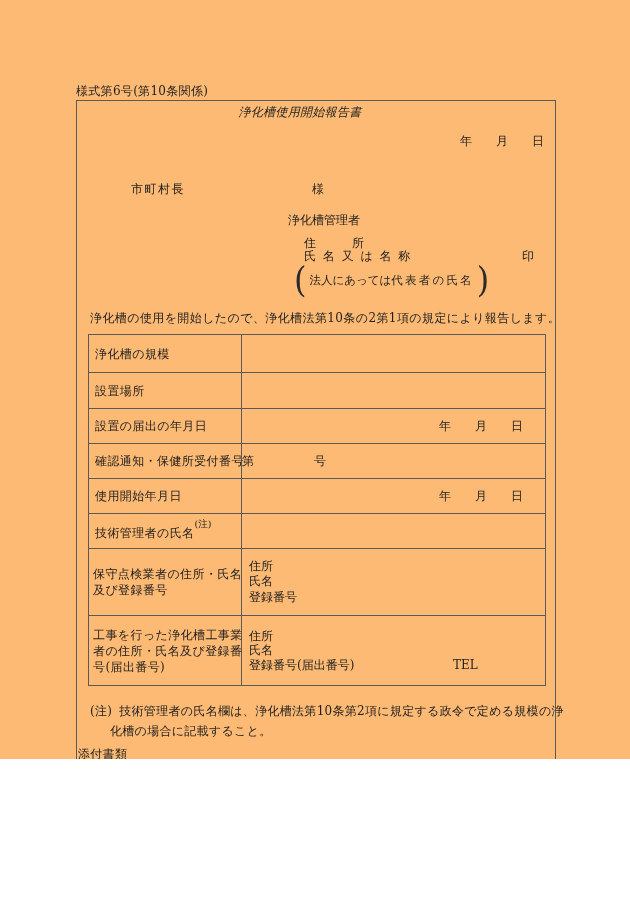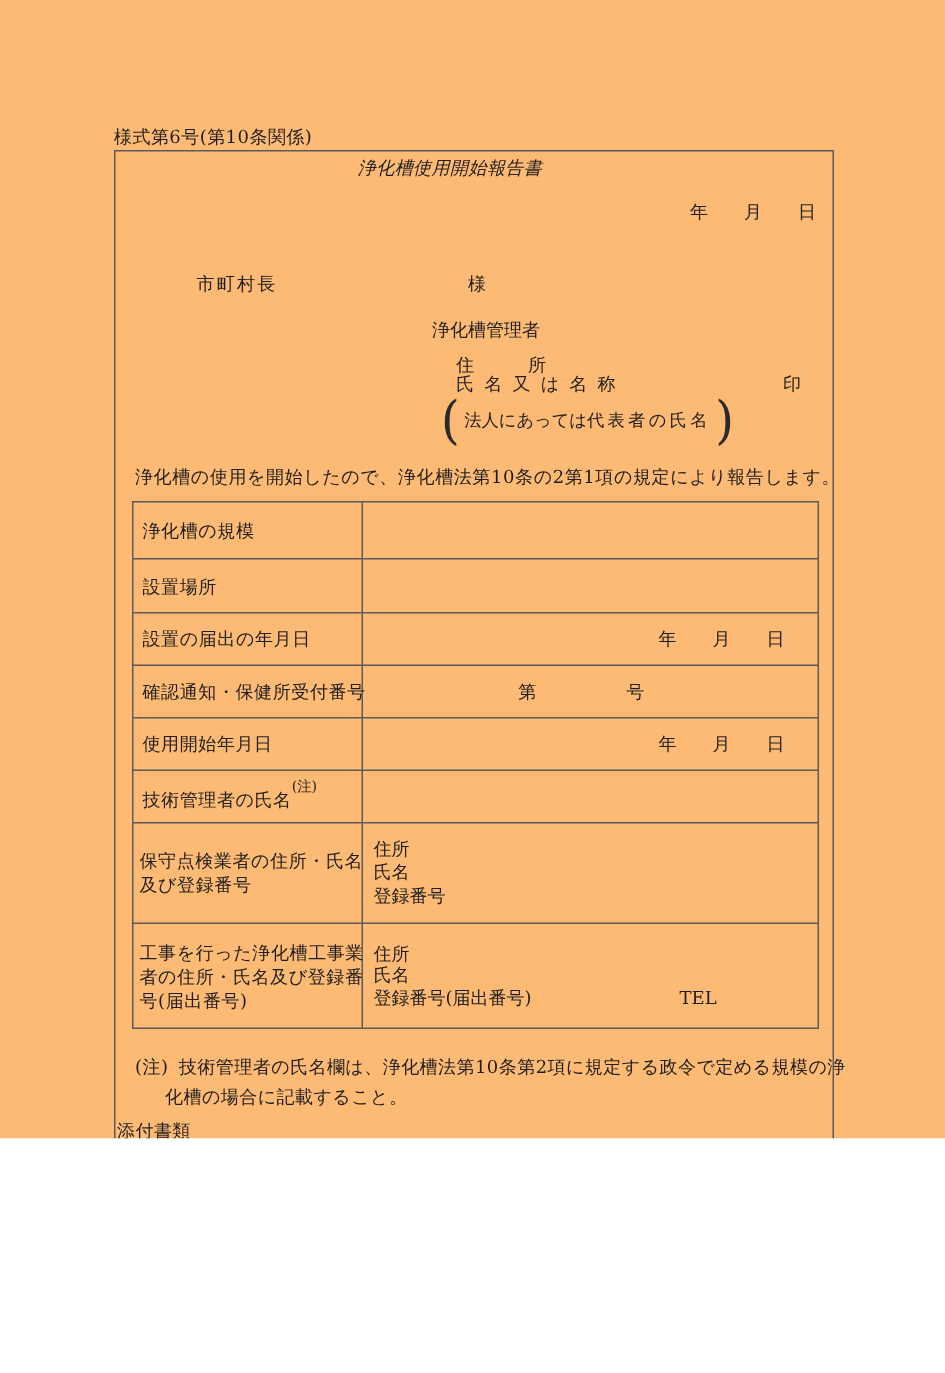--- a/index.html
+++ b/index.html
@@ -45,21 +45,21 @@
     position:absolute; left:88px; top:334px; width:458px;
     border-collapse:collapse; table-layout:fixed;
   }
   .report-table td { border:1px solid #5a5a5a; padding:0; vertical-align:middle; }
   .r38 { height:38px; } .r36 { height:36px; } .r35 { height:35px; }
   .r67 { height:67px; } .r70 { height:70px; }
   td.lbl { padding-left:6px; letter-spacing:0.4px; white-space:nowrap; }
   td.lbl-lines { padding-left:4px; letter-spacing:0.4px; }
   td.lbl-lines div { line-height:16px; white-space:nowrap; }
   td.val-date { text-align:right; padding-right:22px; }
-  td.val-no   { text-align:center; padding-right:12px; }
+  td.val-no   { text-align:left; padding-right:12px; }
   td.val-lines { padding-left:7px; }
   td.val-lines div { line-height:15.5px; position:relative; white-space:nowrap; }
   td.val-lines-tight div { line-height:14.5px; }
   .note-sup { font-size:9.5px; position:relative; top:-5px; letter-spacing:0; }
   .tel { position:absolute; left:204px; top:0; }
 
   .note { left:90px; top:704px; }
   .note-row { display:flex; gap:7px; white-space:nowrap; letter-spacing:0.3px; }
   .note-line2 { margin-left:20px; margin-top:6px; letter-spacing:0.3px; }
 

